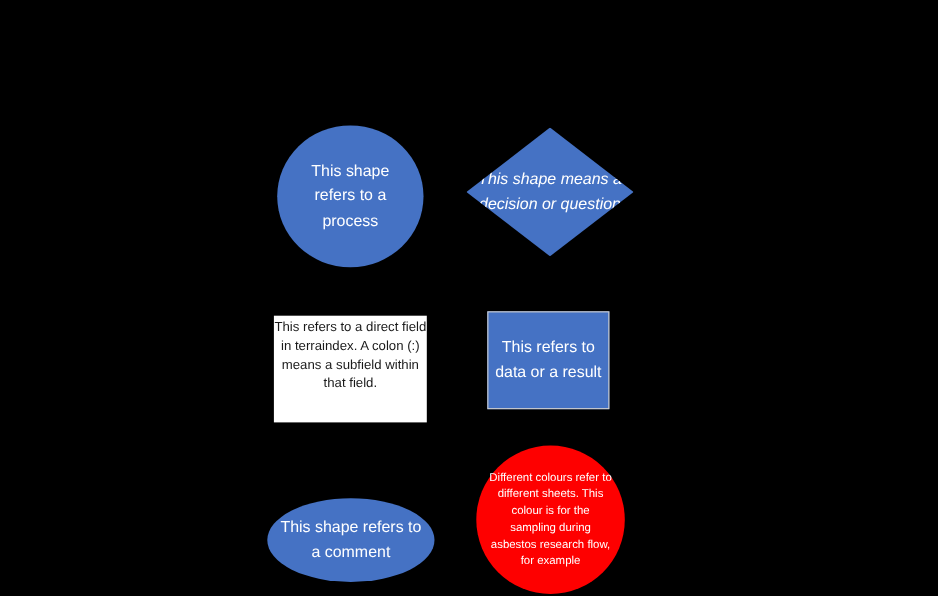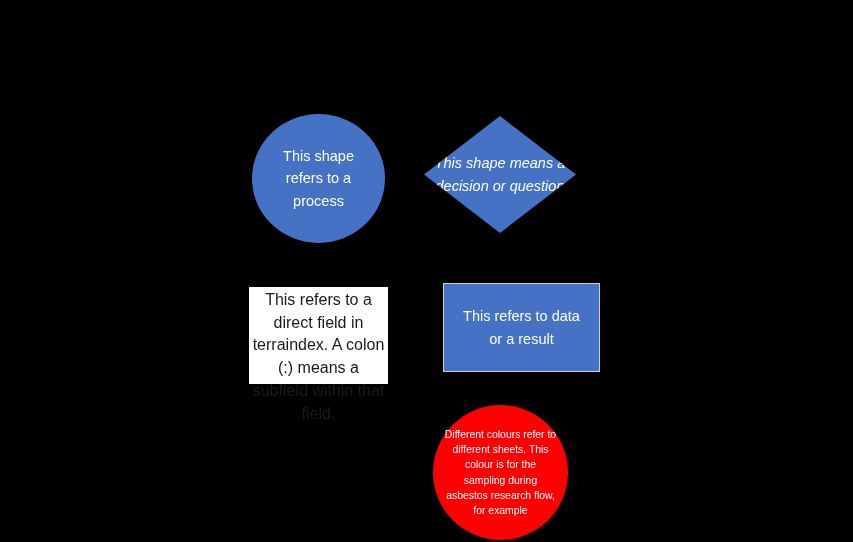--- a/index.html
+++ b/index.html
@@ -68,30 +68,30 @@
     left: 249px;
     top: 287px;
     width: 139px;
     height: 97px;
     background: #ffffff;
     align-items: flex-start;
     padding-top: 2px;
   }
   #field-note .shape-label {
     color: #1a1a1a;
-    font-size: 16px;
+    font-size: 12px;
     line-height: 1.42;
     width: 139px;
   }
 
   
   #data-rect {
     left: 443px;
     top: 283px;
-    width: 157px;
+    width: 111px;
     height: 89px;
     background: #4572c4;
     border: 1.5px solid #cfcfcf;
   }
   #data-rect .shape-label {
     color: #ffffff;
     font-size: 14.5px;
     line-height: 1.52;
     width: 124px;
   }
@@ -142,18 +142,21 @@
   </div>
 
   <div class="shape" id="field-note">
     <span class="shape-label">This refers to a direct field in terraindex. A colon (:) means a subfield within that field.</span>
   </div>
 
   <div class="shape" id="data-rect">
     <span class="shape-label">This refers to data or a result</span>
   </div>
 
+  <div class="shape" id="comment-ellipse">
+    <span class="shape-label">This shape refers to a comment</span>
+  </div>
 
   <div class="shape" id="colour-circle">
     <span class="shape-label">Different colours refer to different sheets. This colour is for the sampling during asbestos research flow, for example</span>
   </div>
 
 </div>
 
 </body></html>

